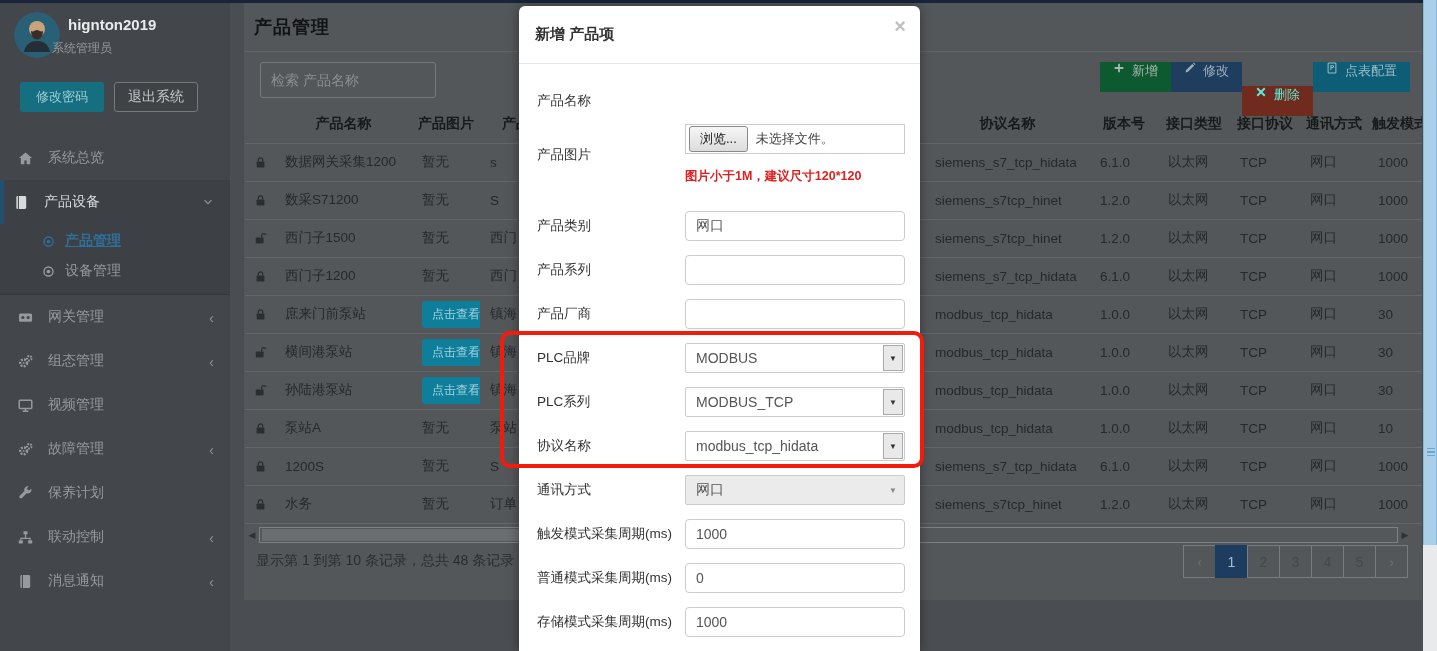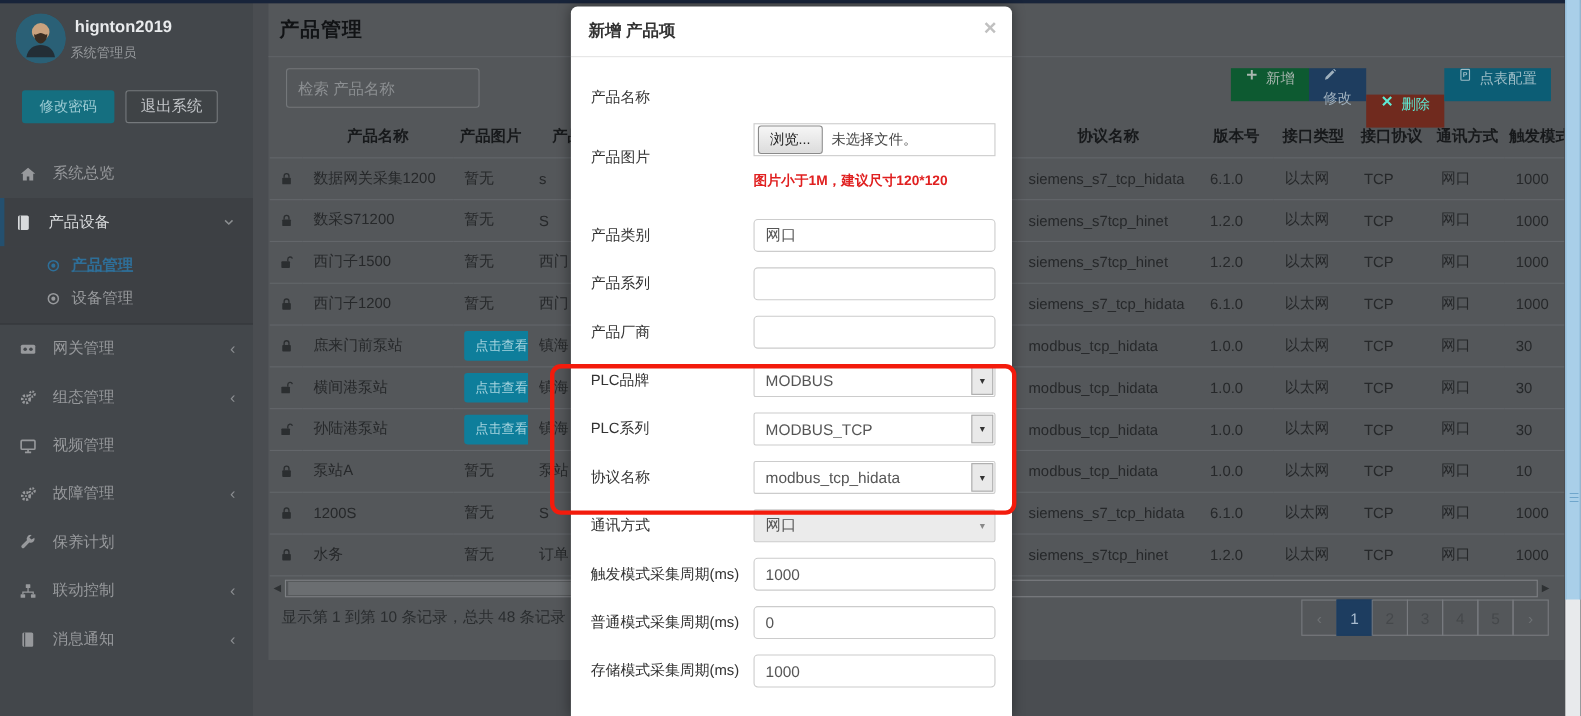--- a/index.html
+++ b/index.html
@@ -6,21 +6,21 @@
   html,body { width:1437px; height:651px; overflow:hidden; }
   body { font-family:"Liberation Sans","DejaVu Sans",sans-serif; font-size:14px; background:#4a4d51; }
   #app { position:relative; width:1437px; height:651px; overflow:hidden; }
   .topbar { position:absolute; left:0; top:0; width:1437px; height:3px; background:#18243a; z-index:40; }
 
   
   .sidebar { position:absolute; left:0; top:0; width:230px; height:651px; background:#43474b; z-index:10; }
   .userpanel { position:relative; height:68px; margin-top:10px; }
   .avatar { position:absolute; left:14px; top:2px; width:46px; height:46px; border-radius:50%; overflow:hidden; }
   .uname { position:absolute; left:68px; top:6px; color:#e9ebed; font-weight:bold; font-size:15px; }
-  .urole { position:absolute; left:64px; top:30px; color:#96999c; font-size:12px; }
+  .urole { position:absolute; left:52px; top:30px; color:#96999c; font-size:12px; }
   .ubtns { display:flex; gap:10px; padding:4px 0 0 20px; }
   .btn-pwd { width:84px; height:30px; background:var(--c-change_pwd,#156f80); border:none; color:#9ccbd3; font-size:13px; border-radius:3px; }
   .btn-logout { width:84px; height:30px; background:#3f4346; border:1px solid #75797c; color:#c3c6c9; font-size:14px; border-radius:3px; }
   .menu { margin-top:24px; }
   .mitem { display:flex; align-items:center; height:44px; padding:0 16px 0 18px; color:#97999c; cursor:pointer; }
   .mitem.active { background:#3d4044; border-left:4px solid #24506f; padding-left:10px; color:#d8dadc; }
   .micon { width:17px; margin-right:13px; display:flex; }
   .micon svg { width:15px; height:15px; }
   .mlabel { flex:1; font-size:14px; }
   .marrow { color:#8b8e91; font-size:15px; display:flex; }
@@ -36,21 +36,21 @@
   .main { position:absolute; left:230px; top:0; width:1207px; height:651px; background:#4a4d51; }
   .card { position:absolute; left:14px; top:3px; width:1178px; height:597px; background:#54575a; }
   .titlebar { height:49px; border-bottom:1px solid #606367; display:flex; align-items:center; padding-left:10px; }
   .ptitle { font-size:18px; color:#111315; font-weight:bold; letter-spacing:1px; }
   .searchbox { position:absolute; left:16px; top:59px; width:176px; height:36px; background:#54575a; border:1px solid #74777a; border-radius:3px; color:#c9ccce; font-size:14px; padding:0 10px; }
   .searchbox::placeholder { color:#8c8f92; }
   .toolbar { position:absolute; right:12px; top:59px; display:flex; }
   .tbtn { height:30px; display:flex; gap:7px; padding:0 13px; border:none; color:#aab7b0; font-size:13px; cursor:pointer; }
   .tbtn svg { width:12px; height:12px; }
   .tbtn-add { background:var(--c-add,#0d5a31); }
-  .tbtn-edit { background:var(--c-edit,#1e3d5f); color:#9fb0bd;flex-direction:column; }
+  .tbtn-edit { background:var(--c-edit,#1e3d5f); color:#9fb0bd; }
   .tbtn-delete { background:var(--c-delete,#702a1e); color:#5eead4;margin-top:24px; }
   .tbtn-config { background:var(--c-config,#0c5d75); color:#9cbcc6; }
 
   .tablewrap { position:absolute; left:1px; top:102px; width:1177px; height:421px; overflow:hidden; }
   table { border-collapse:collapse; table-layout:fixed; width:1243px; }
   th { height:38px; font-size:14px; color:#17191b; font-weight:bold; border-bottom:1px solid #63666a; }
   td { height:38px; font-size:13.5px; color:#26282a; border-bottom:1px solid #63666a; padding-left:10px; white-space:nowrap; overflow:hidden; }
   td.c-lock { text-align:center; padding-left:0; }
   td.c-lock svg { width:13px; height:13px; color:#2b2e30; vertical-align:middle; }
   th.h-left { text-align:left; padding-left:4px; }
@@ -68,21 +68,21 @@
   .pgarrow { color:#6e7174; }
 
   
   .vscroll { position:absolute; left:1423px; top:0; width:14px; height:651px; background:#e8eaec; z-index:45; }
   .vthumb { position:absolute; left:0; top:0; width:14px; height:545px; background:#a9cfe9; border-left:1px solid #8cb8d8; border-right:1px solid #8cb8d8; }
   .vgrip { position:absolute; left:3px; top:448px; width:8px; height:9px;
     background:repeating-linear-gradient(#6fa6cc 0 1.5px, transparent 1.5px 3.5px); }
 
   
   .modal { position:absolute; left:519px; top:6px; width:401px; height:645px; background:#ffffff; border-radius:6px 6px 0 0; box-shadow:0 0 12px rgba(0,0,0,.4); z-index:50; overflow:hidden; }
-  .mhead { position:relative; height:46px; border-bottom:1px solid #e5e5e5; display:flex; align-items:center; padding-left:16px; }
+  .mhead { position:relative; height:58px; border-bottom:1px solid #e5e5e5; display:flex; align-items:center; padding-left:16px; }
   .mtitle { font-size:15px; font-weight:bold; color:#333; }
   .mclose { position:absolute; right:14px; top:10px; font-size:20px; color:#c0c0c0; font-weight:bold; cursor:pointer; line-height:1; }
   .mbody { padding:28px 0 0 18px; }
   .frow { display:flex; align-items:center; margin-bottom:14px; }
   .flabel { width:148px; font-size:13.5px; color:#333; white-space:nowrap; }
   .fctrl { width:220px;justify-content:flex-end; }
   .finput { width:220px; height:30px; border:1px solid #ccc; border-radius:4px; padding:0 10px; font-size:14px; color:#555; font-family:inherit; }
   .sel { width:220px; height:30px; border:1px solid #ccc; border-radius:2px; display:flex; align-items:center; background:#fff; }
   .sel .selval { flex:1; padding-left:10px; font-size:14px; color:#555; white-space:nowrap; overflow:hidden; }
   .sel .selarrow { width:20px; height:26px; margin:1px; background:#e9e9e9; border:1px solid #aaa; display:flex; align-items:center; justify-content:center; font-size:8px; color:#333; }

